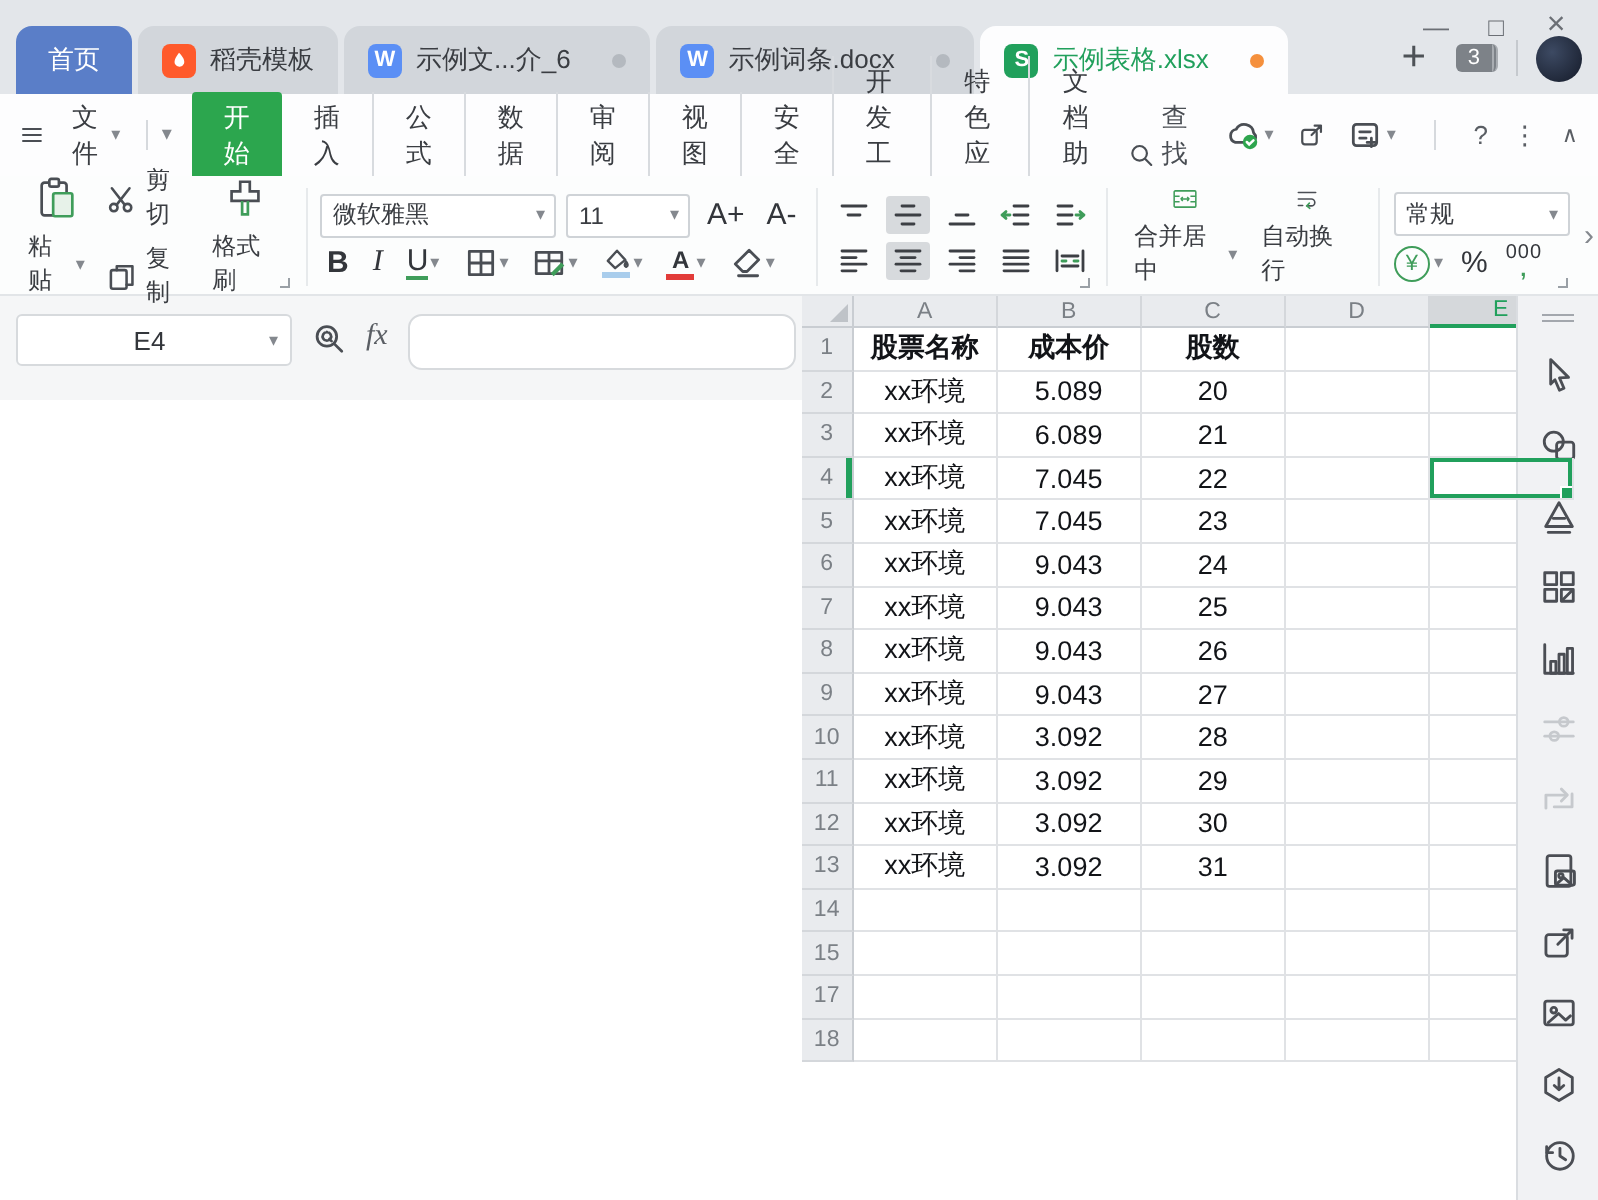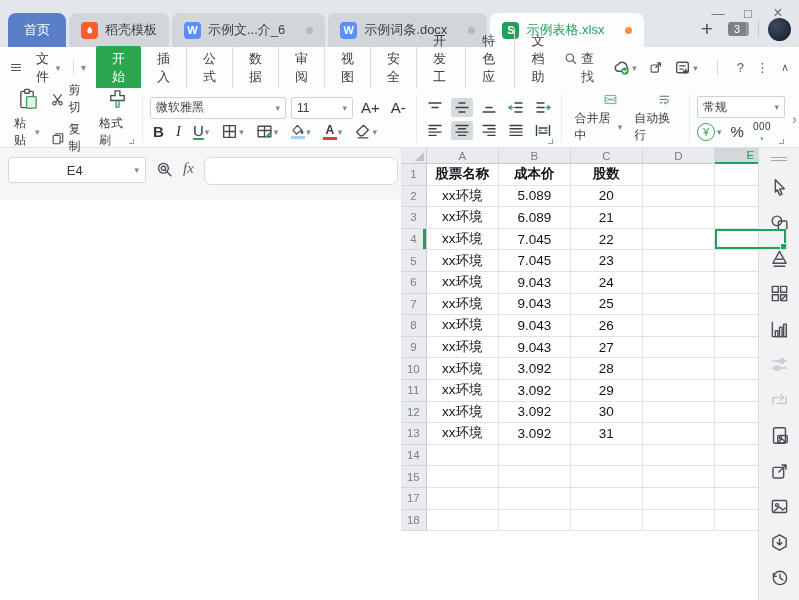--- a/index.html
+++ b/index.html
@@ -37,41 +37,41 @@
   .hamburger { width:18px; margin-right:8px; color:#4a4e54; }
   .file-btn { display:flex; align-items:center; gap:4px; padding:4px 6px; }
   .caret { font-size:9px; color:#84888e; }
   .mb-sep { width:1px; height:15px; background:#d6d9dd; margin:0 7px; }
   .qat-caret { color:#84888e; font-size:10px; margin-right:10px; }
   #menu-items { display:flex; align-items:center; }
   .mitem { padding:4px 16px; position:relative; }
   .mitem.sep { border-left:1px solid #d8dbdf; }
   .mitem.active { background:#2ca64e; color:#fff; border-radius:2px; border-left:none; }
   .menu-right { margin-left:auto; display:flex; align-items:center; gap:12px; color:#4a4e54; }
-  .find-box { display:flex; align-items:flex-start; gap:4px; }
+  .find-box { display:flex; align-items:flex-end; gap:4px; }
   svg.mi { width:17px; height:17px; }
   .icon-stroke { stroke:#4a4e54; fill:none; stroke-width:1.3; stroke-linecap:round; stroke-linejoin:round; }
 
   
   .ribbon { height:60px; background:#fcfdfd; border-bottom:1px solid #e2e5e8; display:flex;
     align-items:stretch; padding:4px 14px 2px 8px; flex:0 0 auto; position:relative; }
   .rgroup { display:flex; align-items:center; position:relative; }
   .rg-divider { width:1px; background:#e7eaec; margin:2px 7px; }
-  .big-btn { display:flex; flex-direction:column; align-items:flex-end; justify-content:center;
+  .big-btn { display:flex; flex-direction:column; align-items:center; justify-content:center;
     padding:1px 6px; gap:4px; }
   .btn-label { font-size:12px; color:#3a3d42; display:flex; align-items:center; gap:2px; }
   .small-btns { display:flex; flex-direction:column; gap:5px; justify-content:center; }
   .small-btn { display:flex; align-items:center; gap:4px; font-size:12px; color:#3a3d42; }
   svg.ri { width:17px; height:17px; } svg.ri-big { width:23px; height:23px; }
   .font-col { display:flex; flex-direction:column; justify-content:center; gap:4px; }
   .font-row1 { display:flex; align-items:center; gap:5px; }
   .selbox { height:22px; border:1px solid #cfd3d7; border-radius:2px; background:#fff;
     display:flex; align-items:center; font-size:12px; color:#3a3d42; padding:0 5px; }
   .selbox .caret { margin-left:auto; }
-  .fontname { width:136px; } .fontsize { width:62px; } .numfmt { width:88px; }
+  .fontname { width:118px; } .fontsize { width:62px; } .numfmt { width:88px; }
   .fmt-btn { font-size:15px; color:#33363b; padding:0 3px; display:flex; align-items:center; gap:1px; }
   .font-row2 { display:flex; align-items:center; gap:6px; }
   .b { font-weight:bold; } .i { font-style:italic; font-family:"Liberation Serif",serif; }
   .u { text-decoration:none; border-bottom:2px solid #3f9d5a; line-height:1.05; }
   .colorbar { display:flex; flex-direction:column; align-items:center; line-height:1; }
   .colorbar .bar { width:14px; height:3px; margin-top:1px; }
   .bar-red { background:#e23c39; } .bar-blue { background:#a9cdec; }
   .align-grid { display:flex; flex-direction:column; gap:4px; justify-content:center; }
   .align-row { display:flex; gap:5px; }
   .al-btn { width:22px; height:19px; display:flex; align-items:center; justify-content:center; border-radius:2px; }

